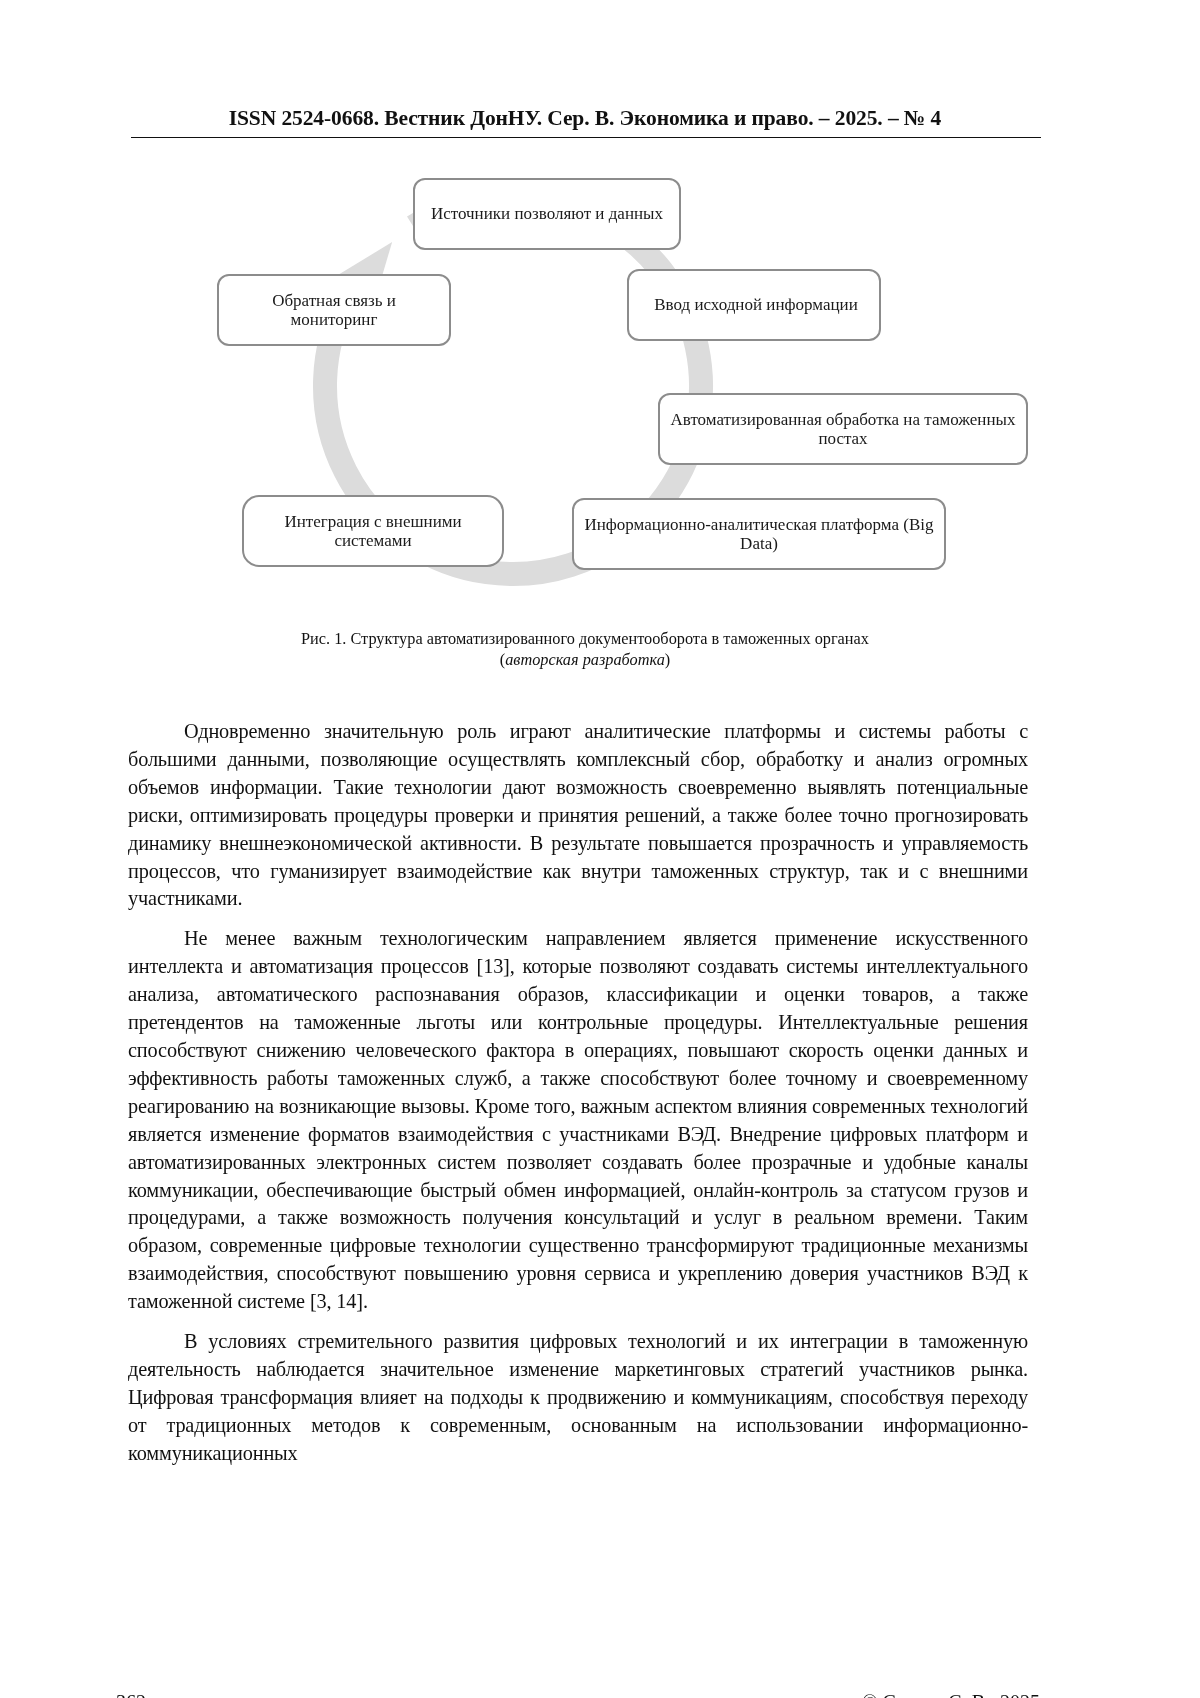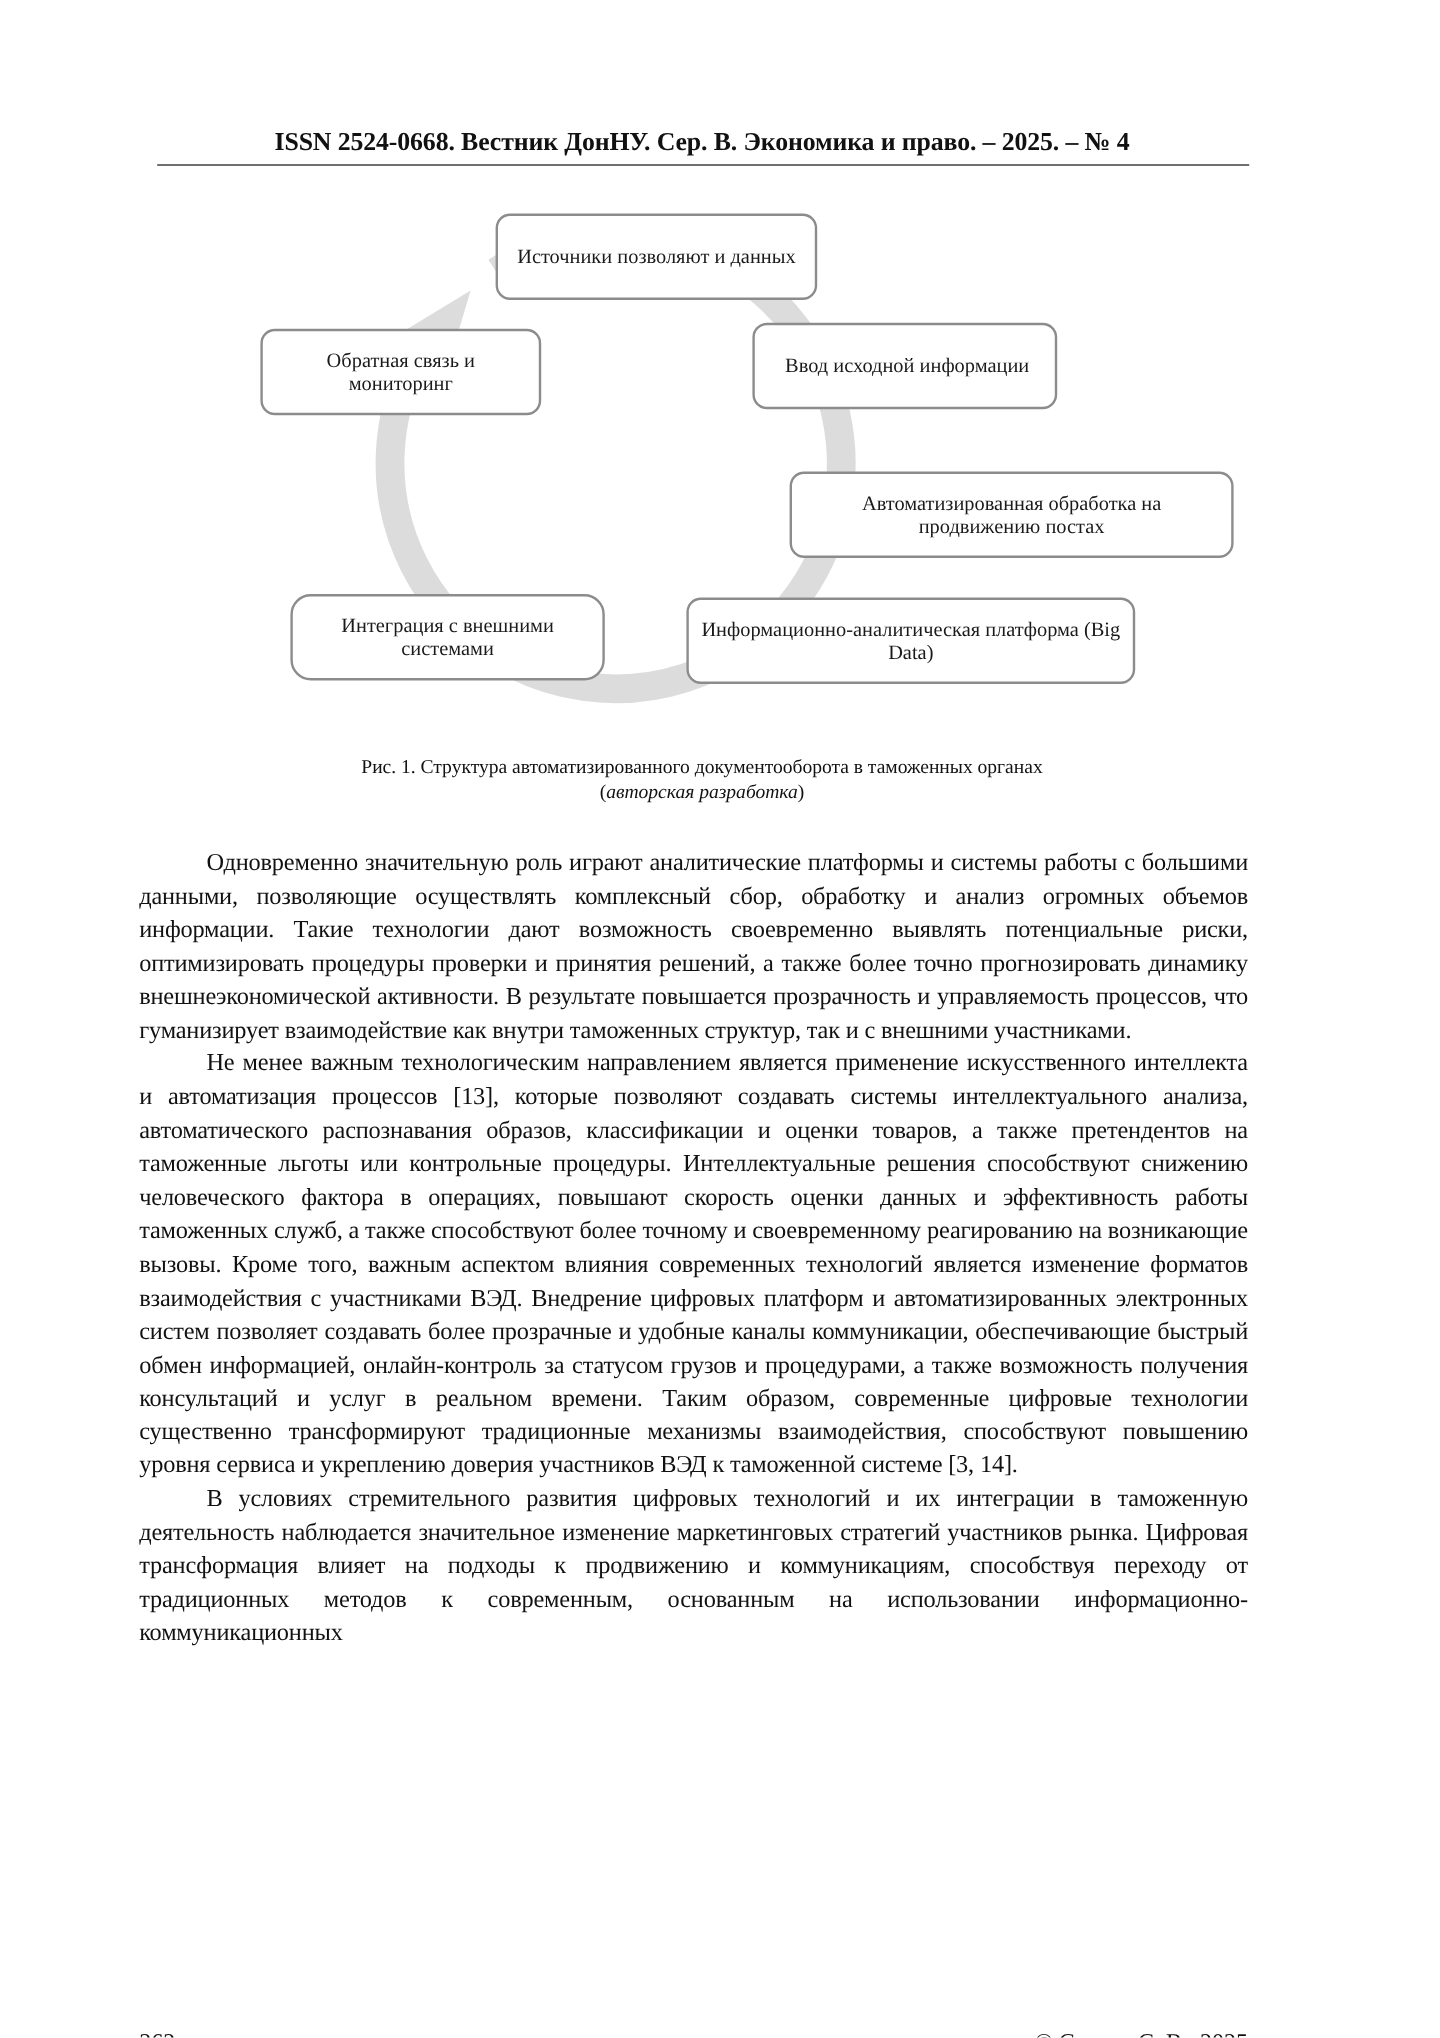--- a/index.html
+++ b/index.html
@@ -12,40 +12,40 @@
   .diagram { position: absolute; left: 0; top: 150px; width: 1200px; height: 460px; }
   .diagram svg { position: absolute; left: 0; top: 0; }
   .box { position: absolute; box-sizing: border-box; background: #fff; border: 2px solid #8c8c8c;
          border-radius: 12px; display: flex; align-items: center; justify-content: center;
          text-align: center; font-size: 17px; line-height: 19.5px; color: #1a1a1a; padding: 0 10px; }
   .caption { position: absolute; left: 130px; top: 628px; width: 910px; text-align: center;
              font-size: 16.3px; line-height: 21px; }
   .caption i { font-style: italic; }
   .body-text { position: absolute; left: 116px; top: 706px; width: 924px;
                font-size: 20.3px; line-height: 27.9px; text-align: justify; letter-spacing: -0.15px; }
-  .body-text p { margin: 0; text-indent: 56px; }
+  .body-text p { margin: 12px; text-indent: 56px; }
   .footer { position: absolute; left: 116px; top: 1691px; width: 924px; font-size: 20px;
             display: flex; justify-content: space-between; }
 </style>
 </head>
 <body>
 
 <div class="header">ISSN 2524-0668. Вестник ДонНУ. Сер. В. Экономика и право. – 2025. – № 4</div>
 <div class="header-rule"></div>
 
 <div class="diagram">
   <svg width="1200" height="460" viewBox="0 0 1200 460">
 
     <path id="ring-path" d="M 413.3751783241575 76.56695792259191 A 188 188 0 1 1 347.0058525425218 147.73934619625248" fill="none" stroke-width="24" stroke-linecap="butt" stroke="#dcdcdc"></path>
     <polygon id="ring-head" points="371.7283851425717,160.8845499542574 392.1559293789306,91.98364469363213 322.28331994247185,134.59414243824753" fill="#dcdcdc"></polygon>
   </svg>
 
   <div class="box" style="left:413px; top:28px; width:268px; height:72px;">Источники позволяют и данных</div>
   <div class="box" style="left:627px; top:119px; width:254px; height:72px;padding-left:14px;">Ввод исходной информации</div>
-  <div class="box" style="left:658px; top:243px; width:370px; height:72px;">Автоматизированная обработка на продвижению постах</div>
+  <div class="box" style="left:658px; top:243px; width:370px; height:72px;">Автоматизированная обработка на таможенных постах</div>
   <div class="box" style="left:572px; top:348px; width:374px; height:72px;">Информационно-аналитическая платформа (Big Data)</div>
   <div class="box" style="left:242px; top:345px; width:262px; height:72px;border-radius:17px;">Интеграция с внешними системами</div>
   <div class="box" style="left:217px; top:124px; width:234px; height:72px;">Обратная связь и мониторинг</div>
 </div>
 
 <div class="caption">
   <div>Рис. 1. Структура автоматизированного документооборота в таможенных органах</div>
   <div><span>(</span><i>авторская разработка</i><span>)</span></div>
 </div>
 

